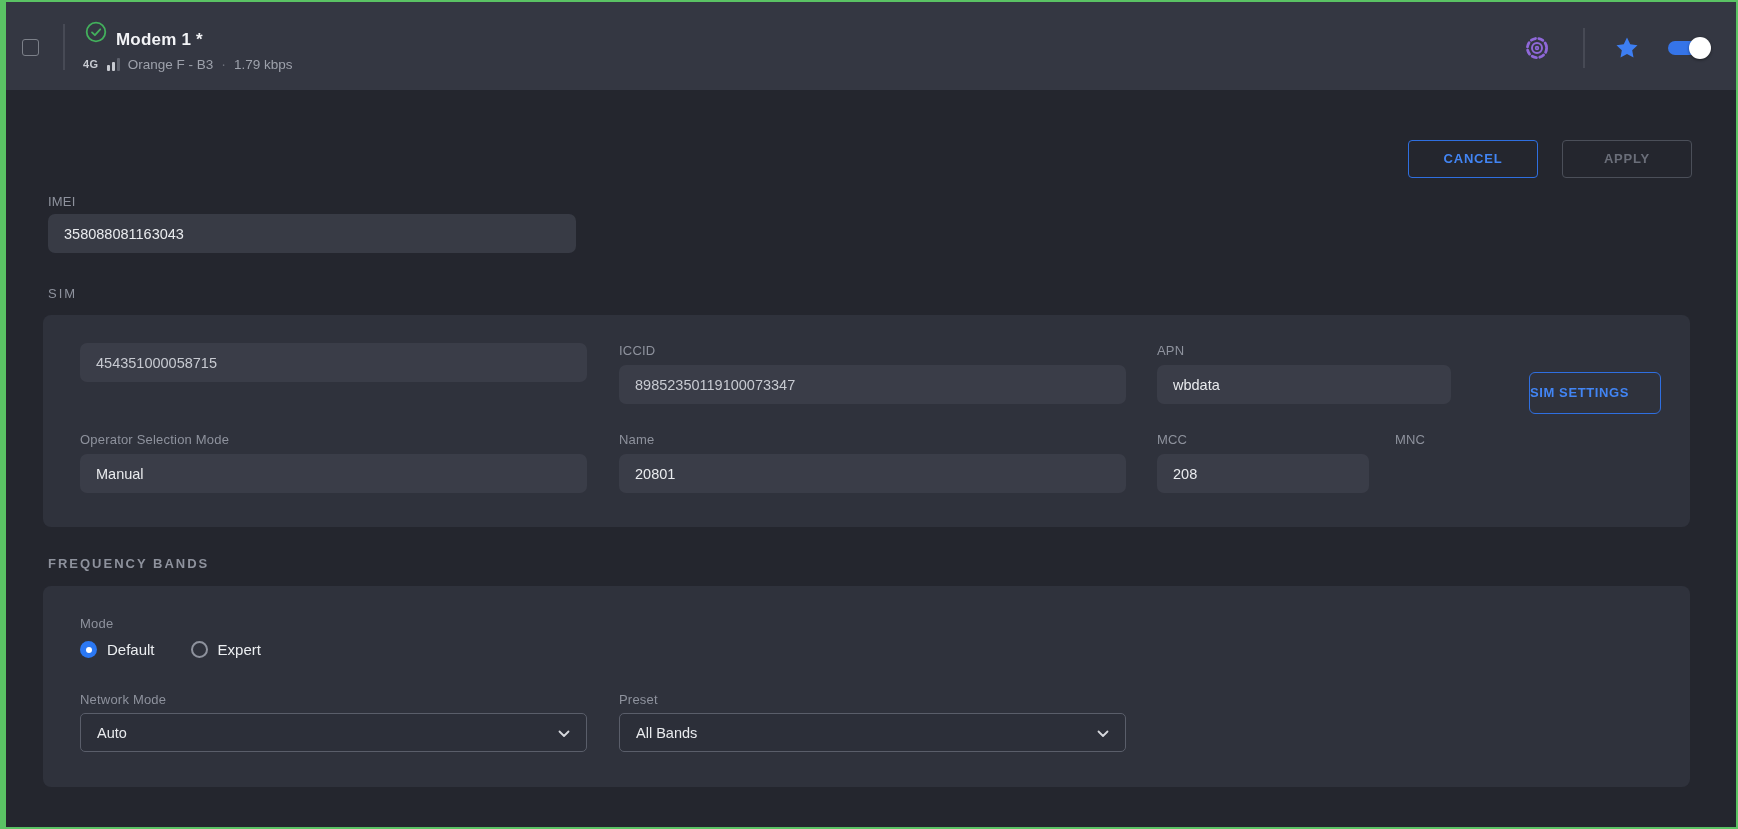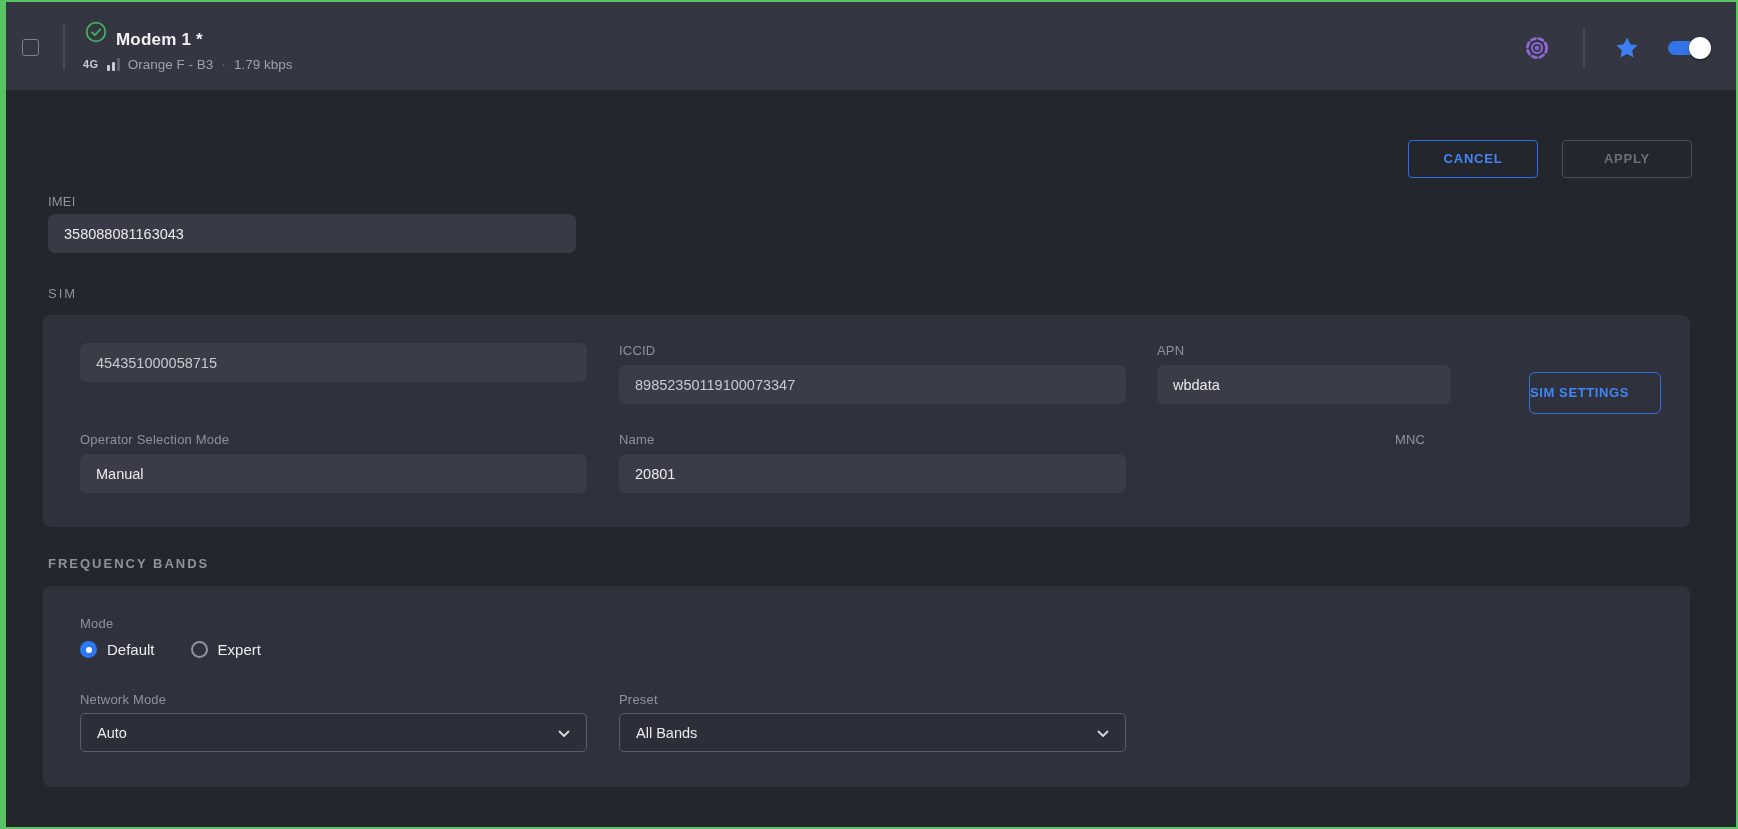--- a/index.html
+++ b/index.html
@@ -153,20 +153,24 @@
     <div class="sim-btn">SIM SETTINGS</div>
 
     <div class="fgroup" style="left:37px;top:117px;width:507px;">
       <span class="lbl">Operator Selection Mode</span>
       <input class="field" value="Manual" style="">
     </div>
     <div class="fgroup" style="left:576px;top:117px;width:507px;">
       <span class="lbl">Name</span>
       <input class="field" value="20801" style="">
     </div>
+    <div class="fgroup" style="left:1114px;top:117px;width:212px;">
+      <span class="lbl">MCC</span>
+      <input class="field" value="208" style="">
+    </div>
     <div class="fgroup" style="left:1352px;top:117px;width:266px;">
       <span class="lbl">MNC</span>
     </div>
   </div>
 
   <div class="sec-lbl freq-lbl">FREQUENCY BANDS</div>
 
   <div class="panel freq-panel">
     <div class="lbl mode-lbl">Mode</div>
 

